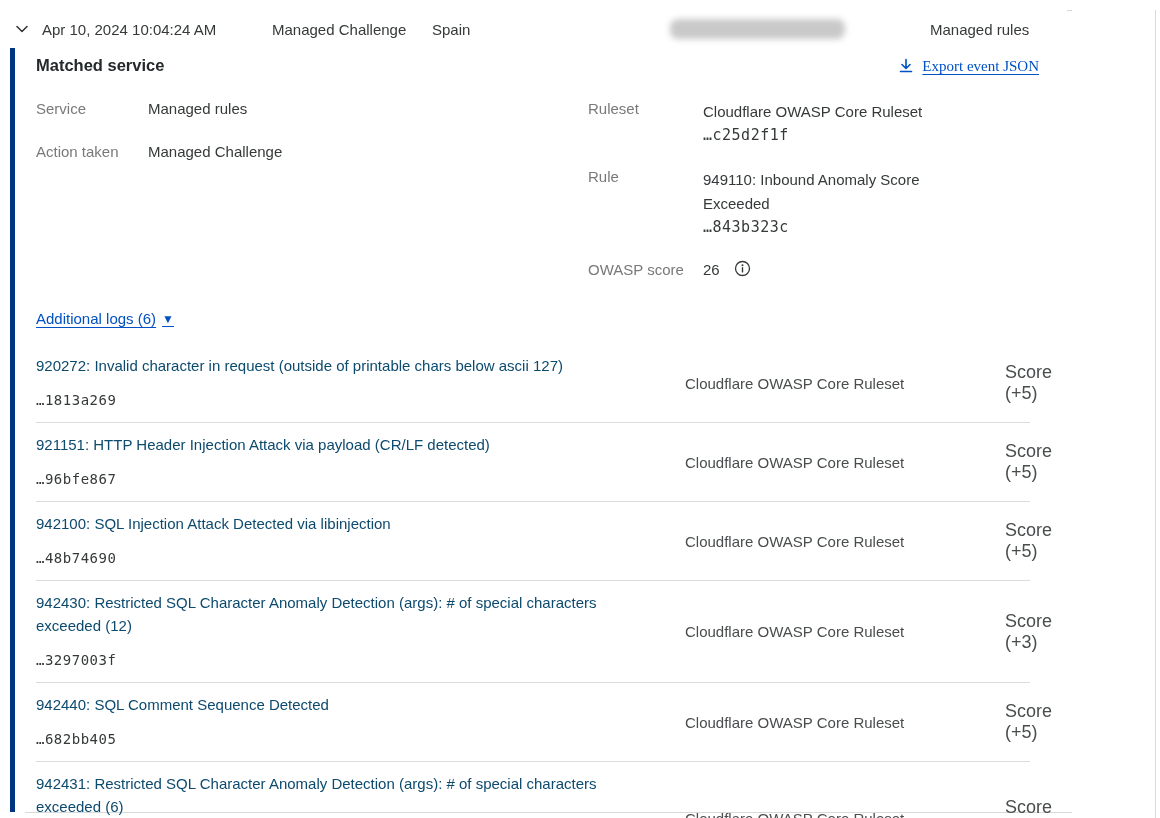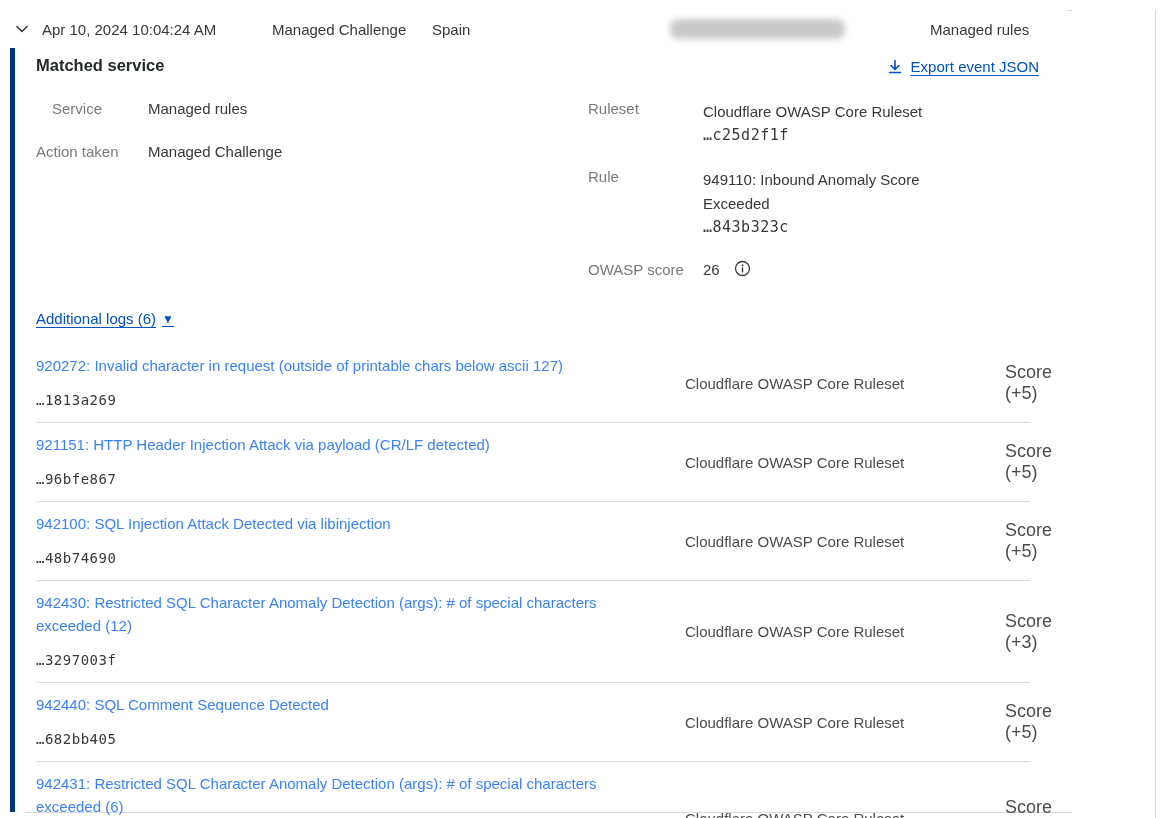--- a/index.html
+++ b/index.html
@@ -23,30 +23,30 @@
   .redacted      { left:670px; width:175px; height:20px; background:#c9c9c9; border-radius:8px; filter:blur(3px); }
   .sum-service   { left:930px; }
 
   
   .panel { position:absolute; left:0; right:5px; top:48px; height:764px; background:#fff; }
   .accent-bar { position:absolute; left:10px; top:0; width:5px; height:100%; background:#003681; }
 
   .panel-title { position:absolute; left:36px; top:8px; font-size:16.5px; font-weight:700; color:#24292b; }
 
   a.link { color:#0051c3; text-decoration:underline; text-underline-offset:3px; cursor:pointer; font-size:15px; }
-  .export-link { position:absolute; right:28px; top:10px; display:flex; align-items:center; gap:8px; }
+  .export-link { position:absolute; right:28px; top:10px; display:flex; align-items:flex-start; gap:8px;font-family:Liberation Serif, serif; }
   .export-link .dl-icon { display:inline-flex; }
 
   
   .fields { position:absolute; left:36px; top:40px; right:30px; height:224px; }
   .fields .lbl { position:absolute; color:#797979; font-size:15px; white-space:nowrap; }
   .fields .val { position:absolute; font-size:15px; }
   .mono { font-family:"DejaVu Sans Mono","Liberation Mono",monospace; font-size:14px; letter-spacing:.5px; color:#36393a; }
 
-  .f-service-lbl { left:16px;   top:12px; }
+  .f-service-lbl { left:0;   top:12px; }
   .f-service-val { left:112px; top:12px; }
   .f-action-lbl  { left:0;   top:55px; }
   .f-action-val  { left:112px; top:55px; }
 
   .f-ruleset-lbl { left:552px; top:12px; }
   .f-ruleset-val { left:667px; top:12px; width:240px; line-height:23px; }
   .f-ruleset-id  { left:667px; top:38px; }
   .f-rule-lbl    { left:552px; top:80px; }
   .f-rule-val    { left:667px; top:80px; width:240px; line-height:24px; }
   .f-rule-id     { left:667px; top:130px; }
@@ -55,21 +55,21 @@
   .info-icon     { position:absolute; left:698px; top:172px; width:17px; height:17px; cursor:pointer; }
 
   
   .additional-logs { position:absolute; left:36px; top:262px; display:inline-flex; align-items:center; }
   .caret { display:inline-block; margin-left:6px; color:#0051c3; font-size:12px; text-decoration:none; }
 
   
   .logs { position:absolute; left:36px; right:37px; top:296px; }
   .log-row { display:flex; border-bottom:1px solid #dcdcdc; }
   .log-desc-cell { flex:0 0 649px; padding:10px 0 11px; }
-  .log-desc { font-size:15px; line-height:23px; max-width:596px; color:#3b82f6; }
+  .log-desc { font-size:15px; line-height:23px; max-width:596px; color:#0c4a6e; }
   .log-id { margin-top:12px; line-height:22px; }
   .log-ruleset-cell { flex:0 0 320px; display:flex; align-items:center; color:#4a4d4e; font-size:15px; }
   .log-score-cell { flex:1; display:flex; align-items:center; color:#4a4d4e; font-size:18px; }
 
   svg { display:block; }
 </style>
 </head>
 <body>
 
 <div class="stage">

